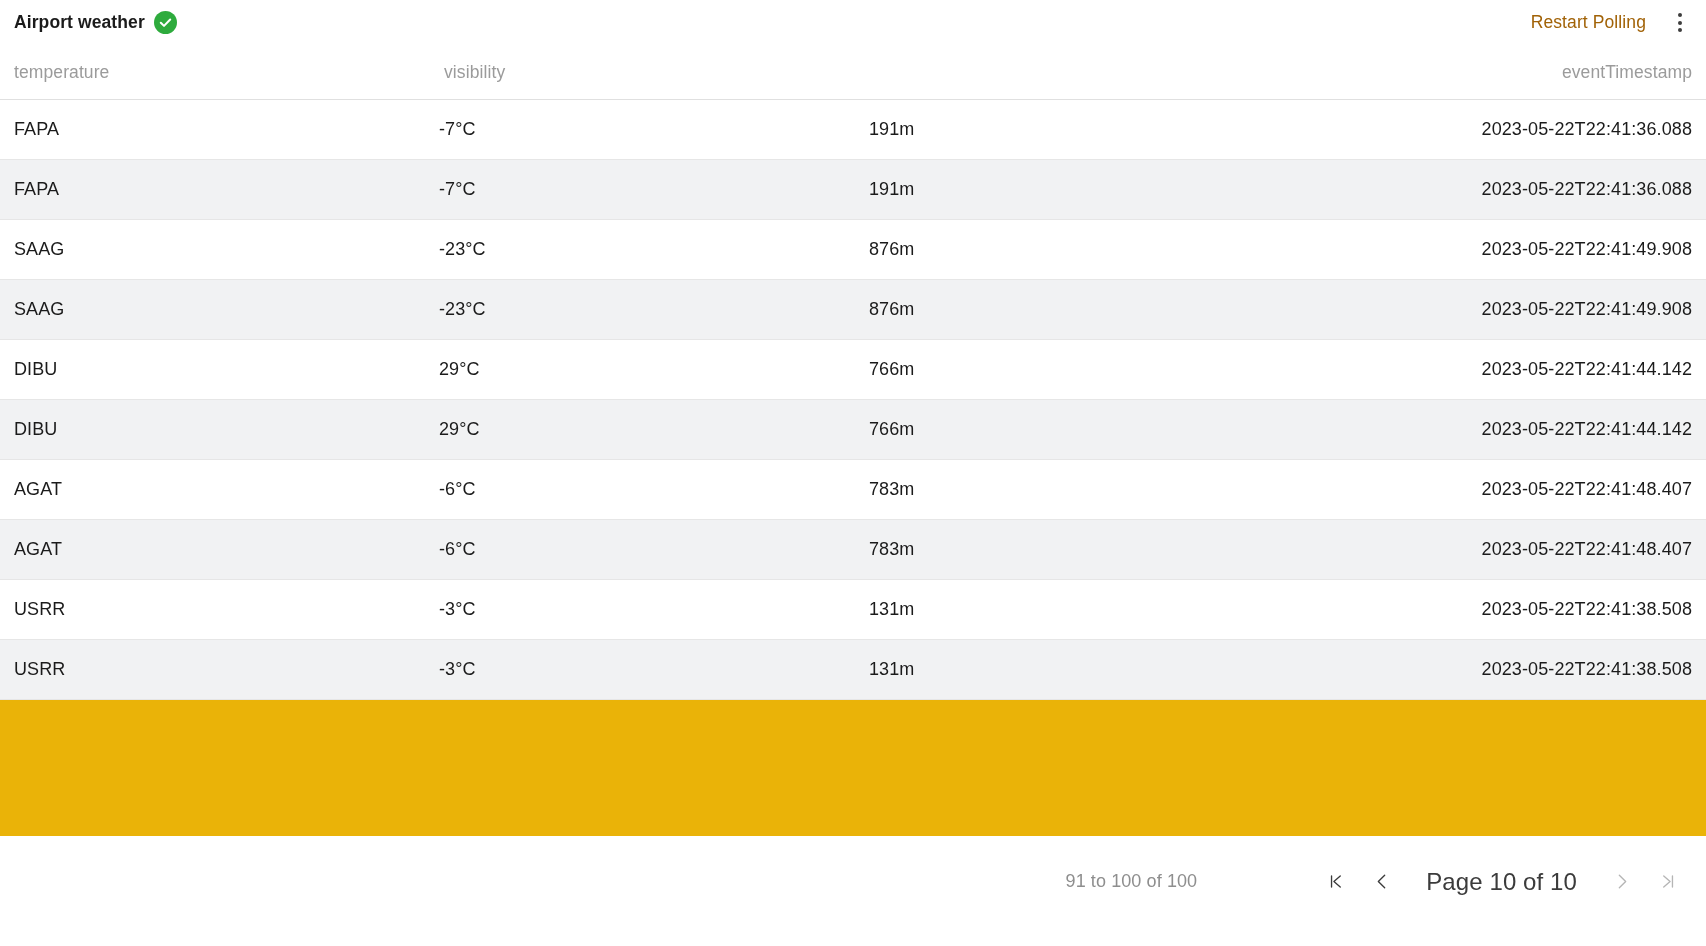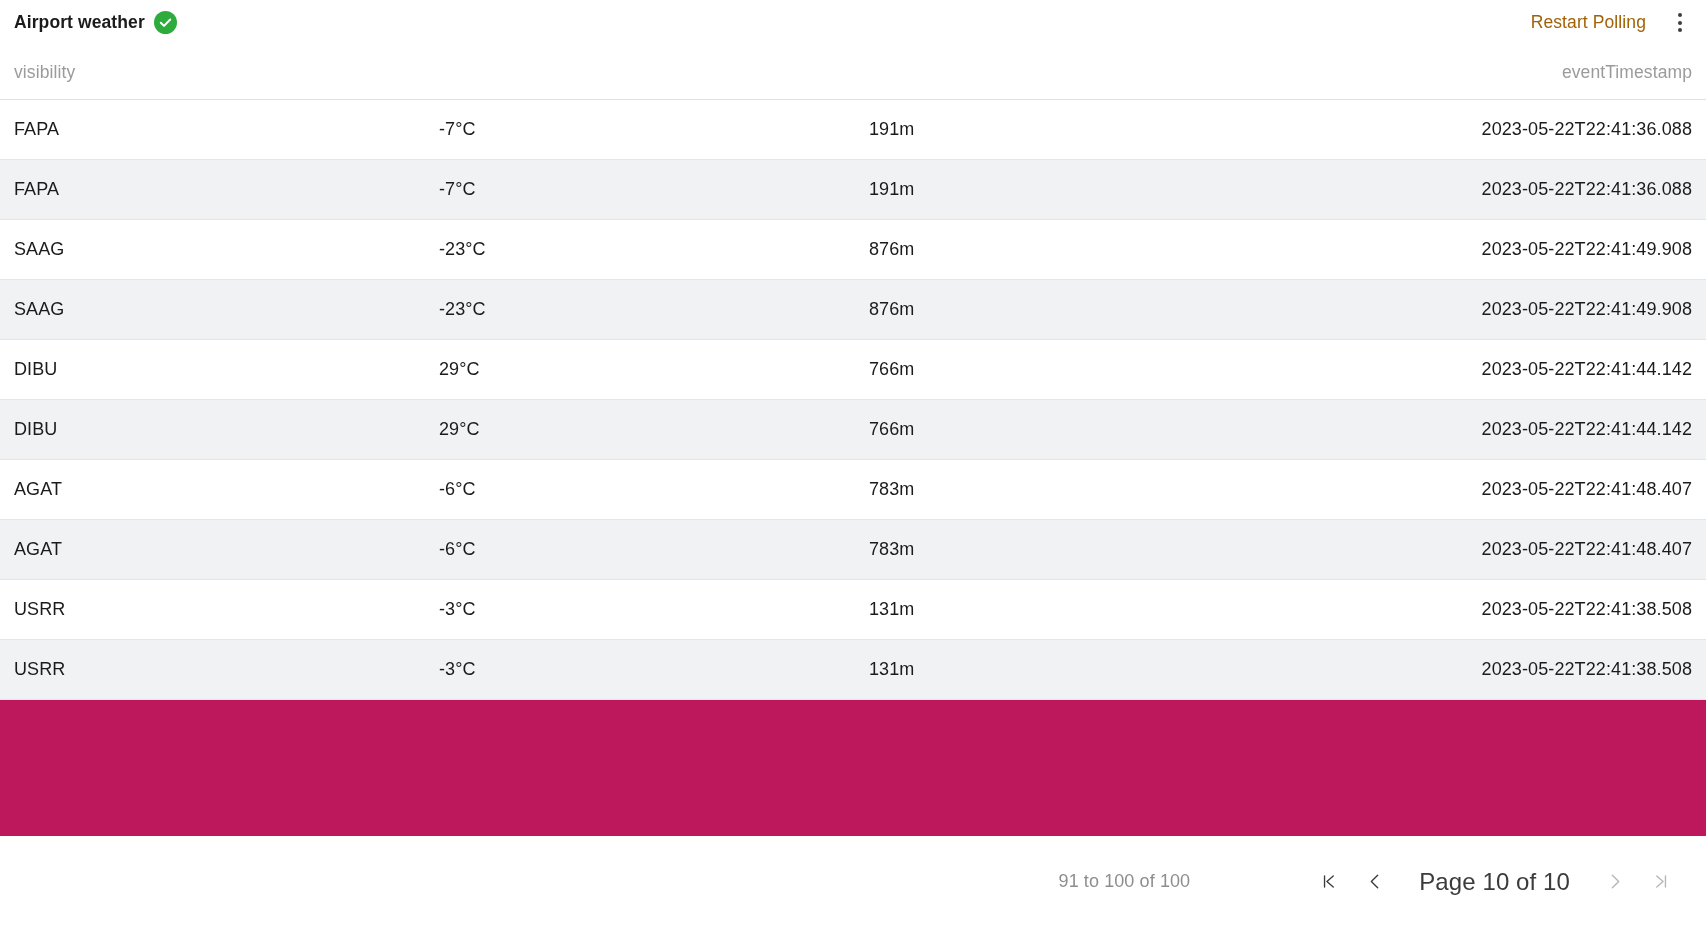--- a/index.html
+++ b/index.html
@@ -100,21 +100,21 @@
     background: #ffffff;
   }
   .grid-header .cell {
     font-size: 17.5px;
     color: #9b9b9b;
     font-weight: normal;
     letter-spacing: 0.1px;
   }
   .rows {
     flex: 1 1 auto;
-    background: #be185d;
+    background: #eab308;
     overflow: hidden;
   }
   .row {
     height: 60px;
     display: flex;
     align-items: center;
     background: #ffffff;
     border-bottom: 1px solid #e6e6e6;
   }
   .row.alt { background: #f1f2f3; }
@@ -135,21 +135,21 @@
   }
 
   
   .footer {
     height: 90px;
     flex: 0 0 90px;
     background: #ffffff;
     display: flex;
     align-items: center;
     justify-content: flex-end;
-    padding-right: 22px;
+    padding-right: 15px;
     gap: 0;
     border-top: 1px solid #ffffff;
   }
   .range-text {
     font-size: 18px;
     color: #8e8e8e;
     letter-spacing: 0.1px;
     margin-right: 115px;
   }
   .page-text {
@@ -193,21 +193,22 @@
     <div class="kebab">
       <span></span>
       <span></span>
       <span></span>
     </div>
   </div>
 
   <div class="table-wrap">
 
     <div class="grid-header">
-      <div class="cell col-temp">visibility</div>
+      <div class="cell col-temp">temperature</div>
+      <div class="cell col-vis">visibility</div>
       <div class="cell col-ts">eventTimestamp</div>
     </div>
 
     <div class="rows" id="rows-container">
         <div class="row">
           <div class="cell col-airport">FAPA</div>
           <div class="cell col-temp">-7°C</div>
           <div class="cell col-vis">191m</div>
           <div class="cell col-ts">2023-05-22T22:41:36.088</div>
         </div>

